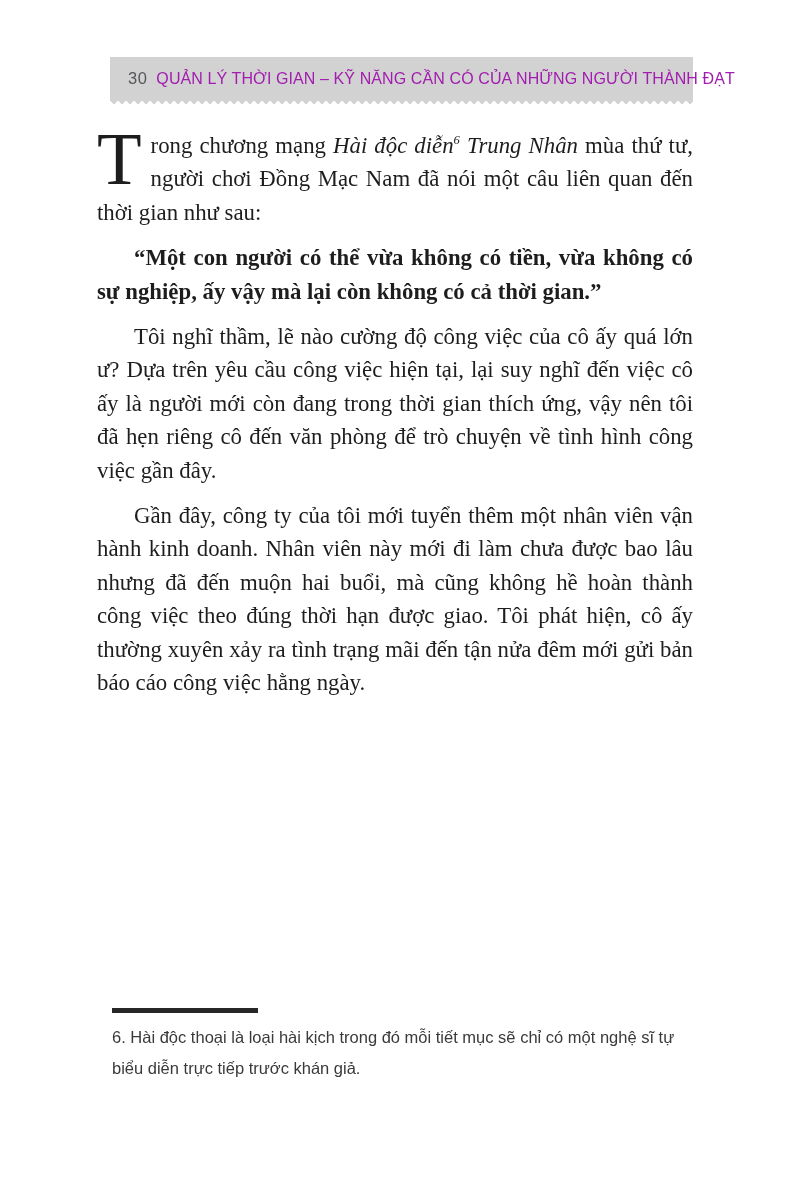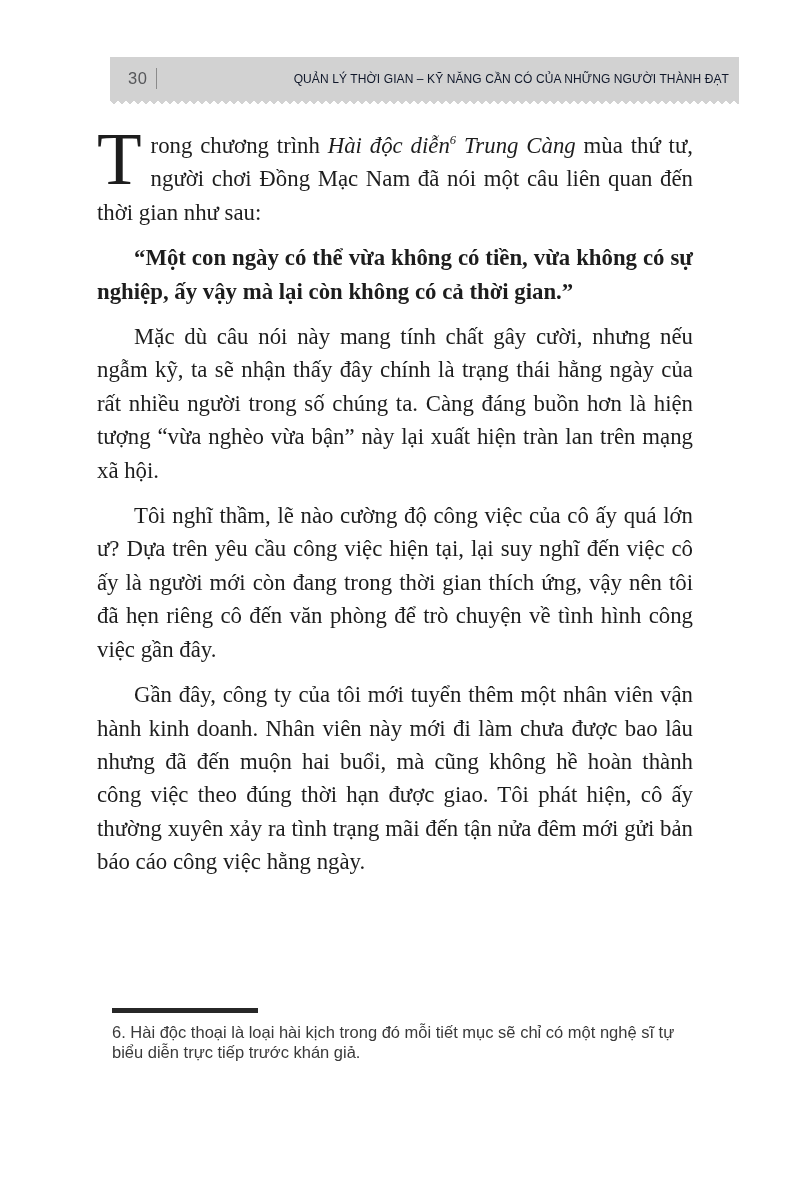--- a/index.html
+++ b/index.html
@@ -10,44 +10,44 @@
     background: #ffffff;
     overflow: hidden;
     font-family: "Liberation Serif", serif;
   }
 
   
   .runninghead {
     position: absolute;
     left: 110px;
     top: 57px;
-    width: 629px;
+    width: 583px;
   }
   .runninghead .bar {
     height: 43px;
     background: #d2d2d2;
     display: flex;
     align-items: center;
     box-sizing: border-box;
     padding: 0 10px 0 18px;
     font-family: "Liberation Sans", sans-serif;
     color: #56575a;
   }
   .pagenum { font-size: 16.5px; letter-spacing: 0.5px; }
   .sep {
     width: 1px; height: 21px;
     background: #8b8b8b;
     margin-left: 9px;
   }
   .runtitle {
     margin-left: auto;
-    font-size: 12px;
+    font-size: 16px;
     letter-spacing: 0.1px;
     white-space: nowrap;
-    color: #0f172a;
+    color: #a21caf;
   }
   .teeth {
     height: 4px;
     background: conic-gradient(from -45deg at 50% 100%, #d2d2d2 0 90deg, transparent 90deg) 0 0 / 8px 4px repeat-x;
   }
 
   
   .bodytext {
     position: absolute;
     left: 97px;
@@ -87,44 +87,43 @@
   }
   .fnrule {
     width: 146px;
     height: 5px;
     background: #272727;
     margin-bottom: 9px;
   }
   .fntext {
     margin: 0;
     font-size: 16.5px;
-    line-height: 20px;
+    line-height: 31px;
     text-align: left;
   }
 </style>
 </head>
 <body>
 
 <div class="page">
 
   <header class="runninghead">
     <div class="bar">
       <span class="pagenum">30</span>
       <span class="sep"></span>
       <span class="runtitle">QUẢN LÝ THỜI GIAN – KỸ NĂNG CẦN CÓ CỦA NHỮNG NGƯỜI THÀNH ĐẠT</span>
     </div>
     <div class="teeth"></div>
   </header>
 
   <main class="bodytext">
-    <p class="opening"><span class="dropcap">T</span><span>rong chương trình </span><i>Hài độc diễn</i><sup>6</sup><i> Trung Càng</i><span> mùa thứ tư, người chơi Đồng Mạc Nam đã nói một câu liên quan đến thời gian như sau:</span></p>
+    <p class="opening"><span class="dropcap">T</span><span>rong chương mạng </span><i>Hài độc diễn</i><sup>6</sup><i> Trung Nhân</i><span> mùa thứ tư, người chơi Đồng Mạc Nam đã nói một câu liên quan đến thời gian như sau:</span></p>
 
-    <p class="quote">“Một con ngày có thể vừa không có tiền, vừa không có sự nghiệp, ấy vậy mà lại còn không có cả thời gian.”</p>
+    <p class="quote">“Một con người có thể vừa không có tiền, vừa không có sự nghiệp, ấy vậy mà lại còn không có cả thời gian.”</p>
 
-    <p class="para">Mặc dù câu nói này mang tính chất gây cười, nhưng nếu ngẫm kỹ, ta sẽ nhận thấy đây chính là trạng thái hằng ngày của rất nhiều người trong số chúng ta. Càng đáng buồn hơn là hiện tượng “vừa nghèo vừa bận” này lại xuất hiện tràn lan trên mạng xã hội.</p>
     <p class="para">Tôi nghĩ thầm, lẽ nào cường độ công việc của cô ấy quá lớn ư? Dựa trên yêu cầu công việc hiện tại, lại suy nghĩ đến việc cô ấy là người mới còn đang trong thời gian thích ứng, vậy nên tôi đã hẹn riêng cô đến văn phòng để trò chuyện về tình hình công việc gần đây.</p>
     <p class="para">Gần đây, công ty của tôi mới tuyển thêm một nhân viên vận hành kinh doanh. Nhân viên này mới đi làm chưa được bao lâu nhưng đã đến muộn hai buổi, mà cũng không hề hoàn thành công việc theo đúng thời hạn được giao. Tôi phát hiện, cô ấy thường xuyên xảy ra tình trạng mãi đến tận nửa đêm mới gửi bản báo cáo công việc hằng ngày.</p>
   </main>
 
   <footer class="footnote">
     <div class="fnrule"></div>
     <p class="fntext">6. Hài độc thoại là loại hài kịch trong đó mỗi tiết mục sẽ chỉ có một nghệ sĩ tự biểu diễn trực tiếp trước khán giả.</p>
   </footer>
 
 </div>

